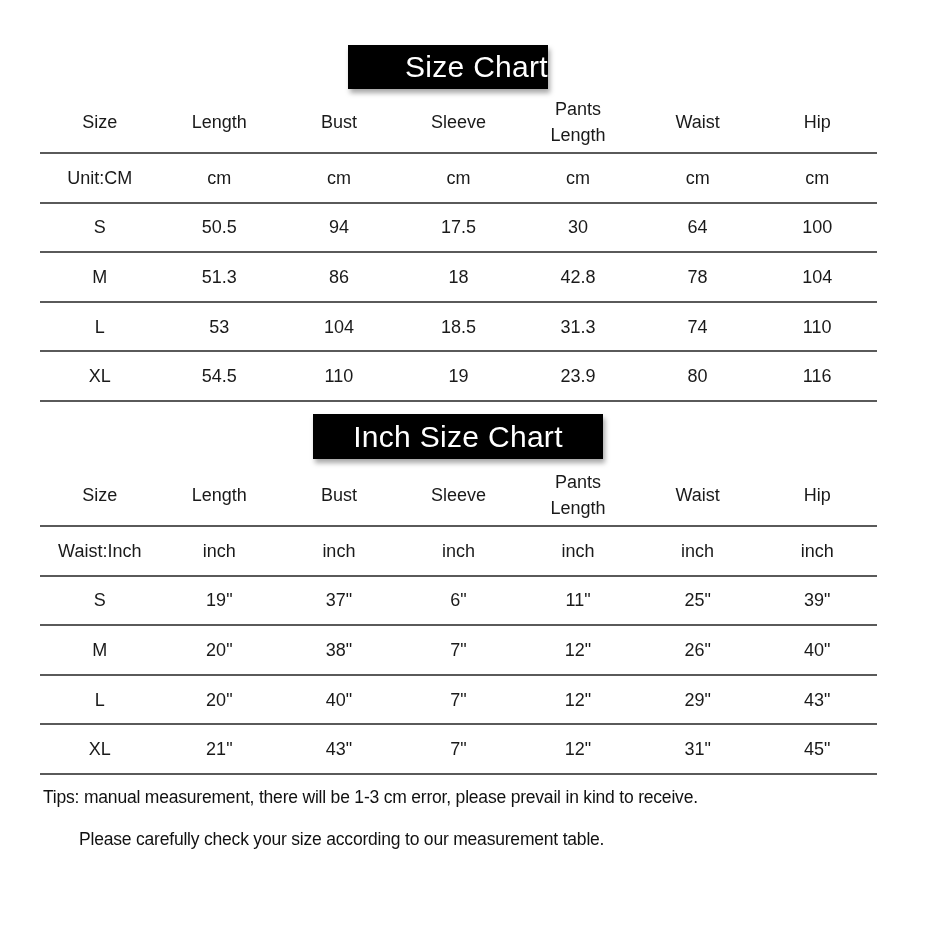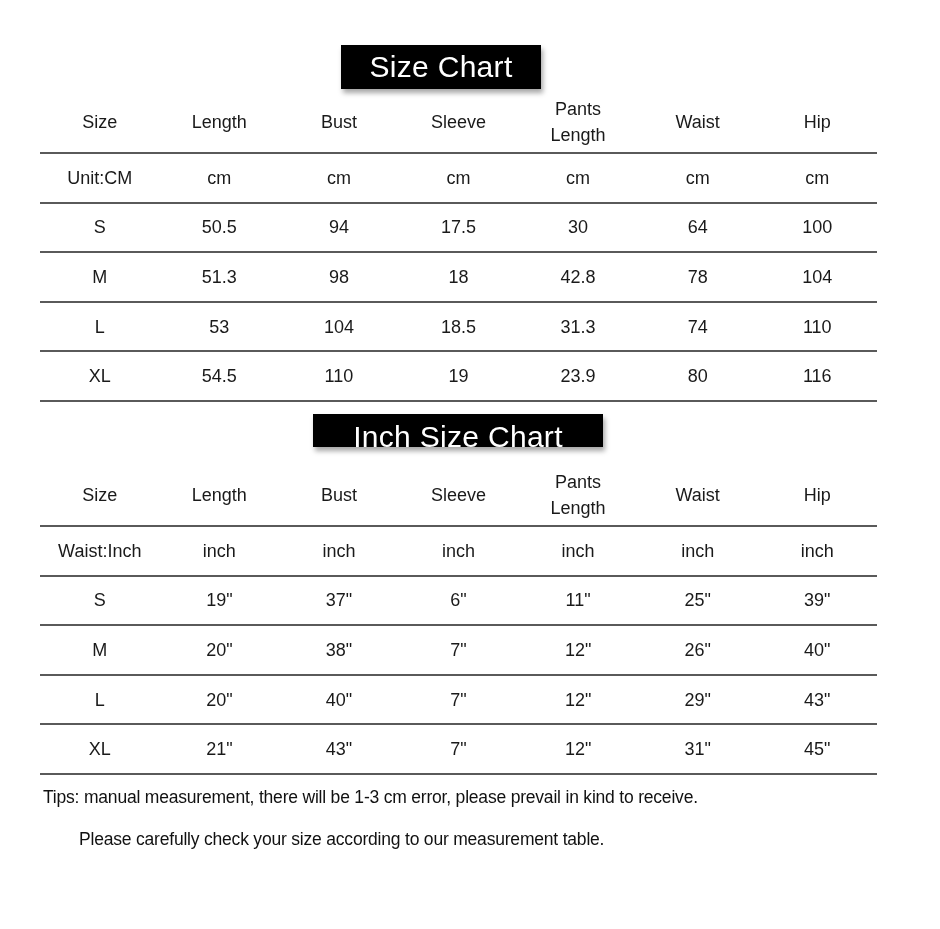--- a/index.html
+++ b/index.html
@@ -15,33 +15,34 @@
     .banner {
       position: absolute;
       background: #000000;
       color: #ffffff;
       text-align: center;
       box-shadow: 2px 4px 5px rgba(0,0,0,0.35);
       font-size: 30px;
       letter-spacing: 0.3px;
     }
     .banner span { display: block; }
-    #banner-cm { left: 341px; top: 45px; width: 200px; height: 44px; line-height: 44px; }
-    #banner-inch { left: 313px; top: 414px; width: 290px; height: 33px; line-height: 45px; }
+    #banner-cm { left: 348px; top: 45px; width: 200px; height: 44px; line-height: 44px; text-align: right; }
+    #banner-inch { left: 313px; top: 414px; width: 290px; height: 45px; line-height: 45px; }
 
     .tbl {
       position: absolute;
       left: 40px; width: 837px;
     }
     .row {
       display: flex;
       align-items: center;
       height: 49.6px;
       border-bottom: 2px solid #5a5a5a;
       box-sizing: border-box;
+      justify-content: flex-end;
     }
     .row.header {
       border-bottom: 2px solid #5a5a5a;
     }
     .cell {
       flex: 1 1 0;
       text-align: center;
       font-size: 18px;
       line-height: 26px;
       white-space: pre-line;
@@ -95,21 +96,21 @@
     <div class="cell">50.5</div>
     <div class="cell">94</div>
     <div class="cell">17.5</div>
     <div class="cell">30</div>
     <div class="cell">64</div>
     <div class="cell">100</div>
   </div>
   <div class="row">
     <div class="cell">M</div>
     <div class="cell">51.3</div>
-    <div class="cell">98</div>
+    <div class="cell">86</div>
     <div class="cell">18</div>
     <div class="cell">42.8</div>
     <div class="cell">78</div>
     <div class="cell">104</div>
   </div>
   <div class="row">
     <div class="cell">L</div>
     <div class="cell">53</div>
     <div class="cell">104</div>
     <div class="cell">18.5</div>

